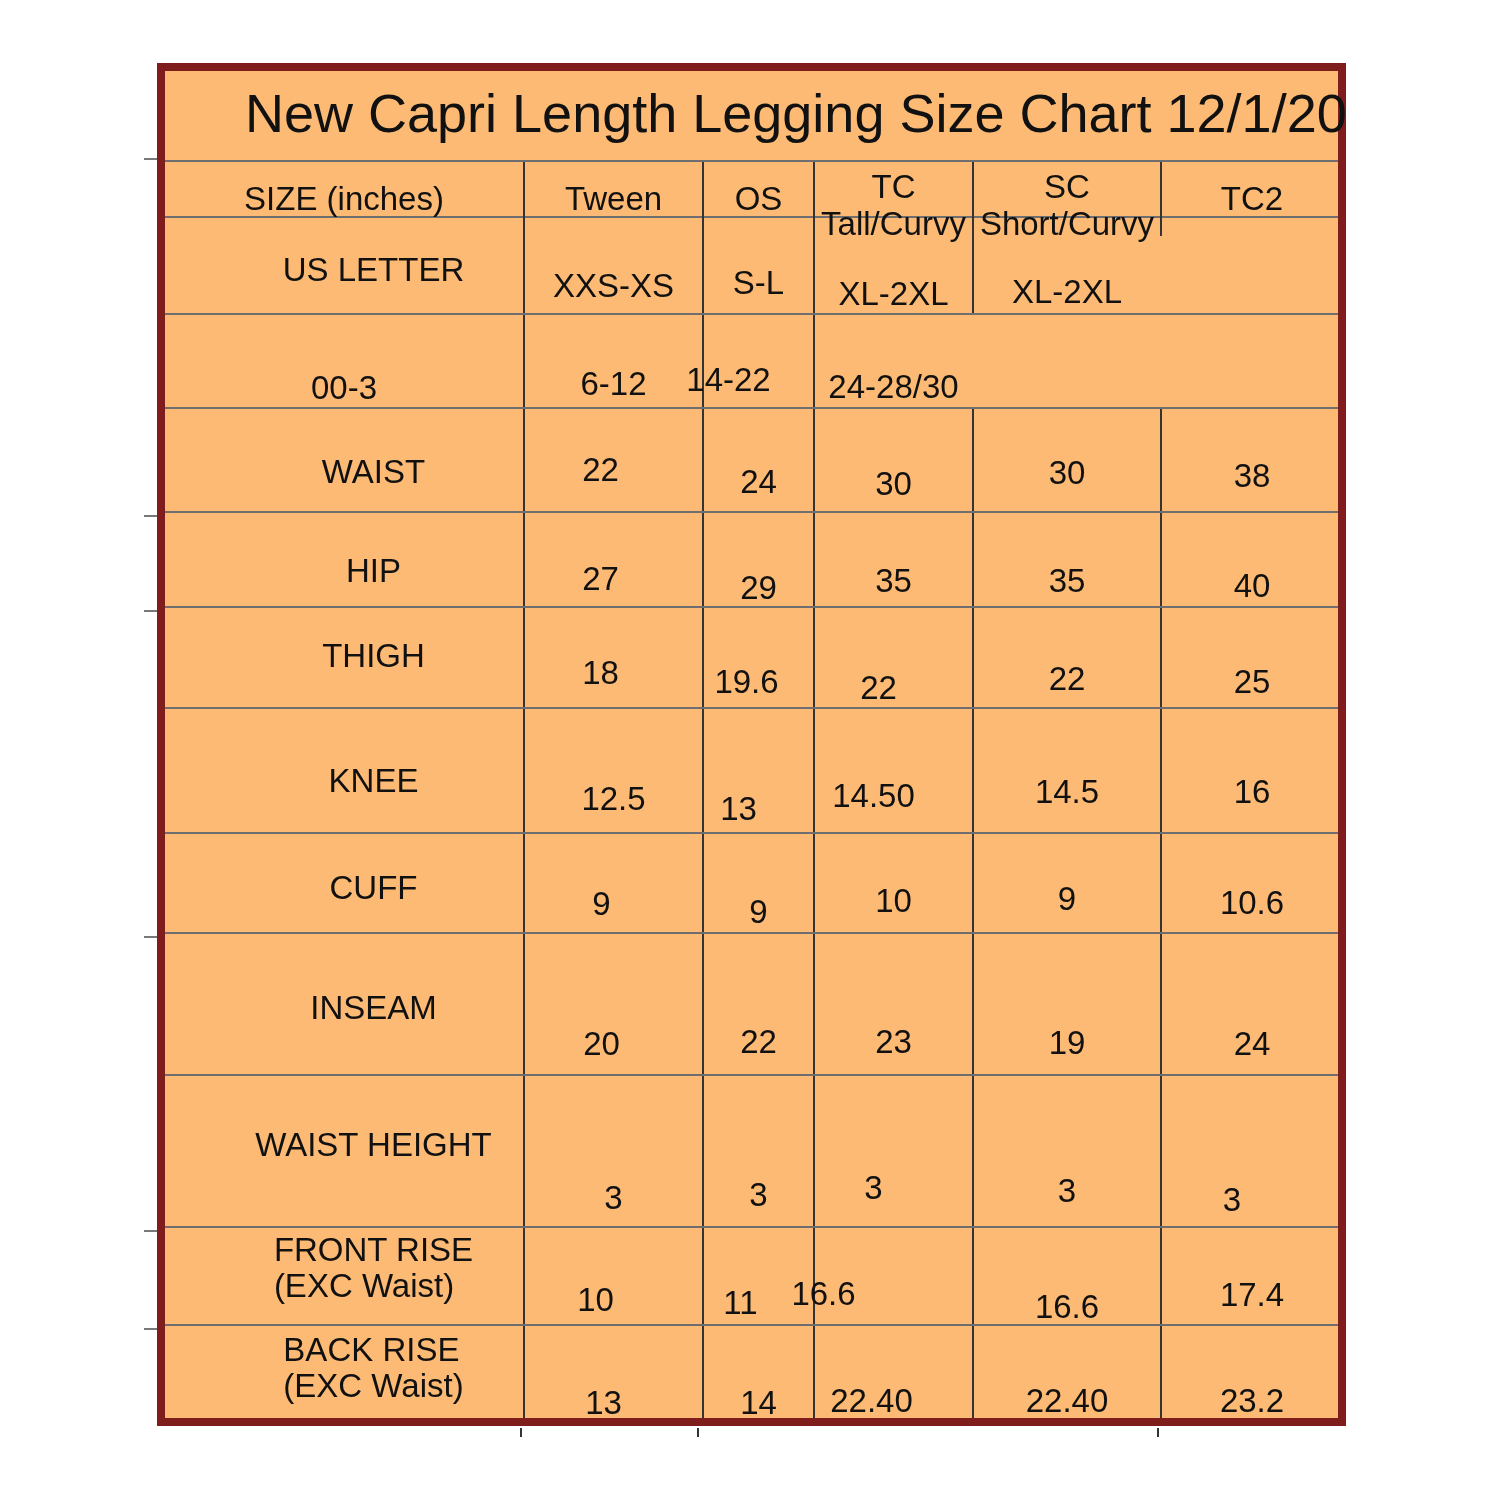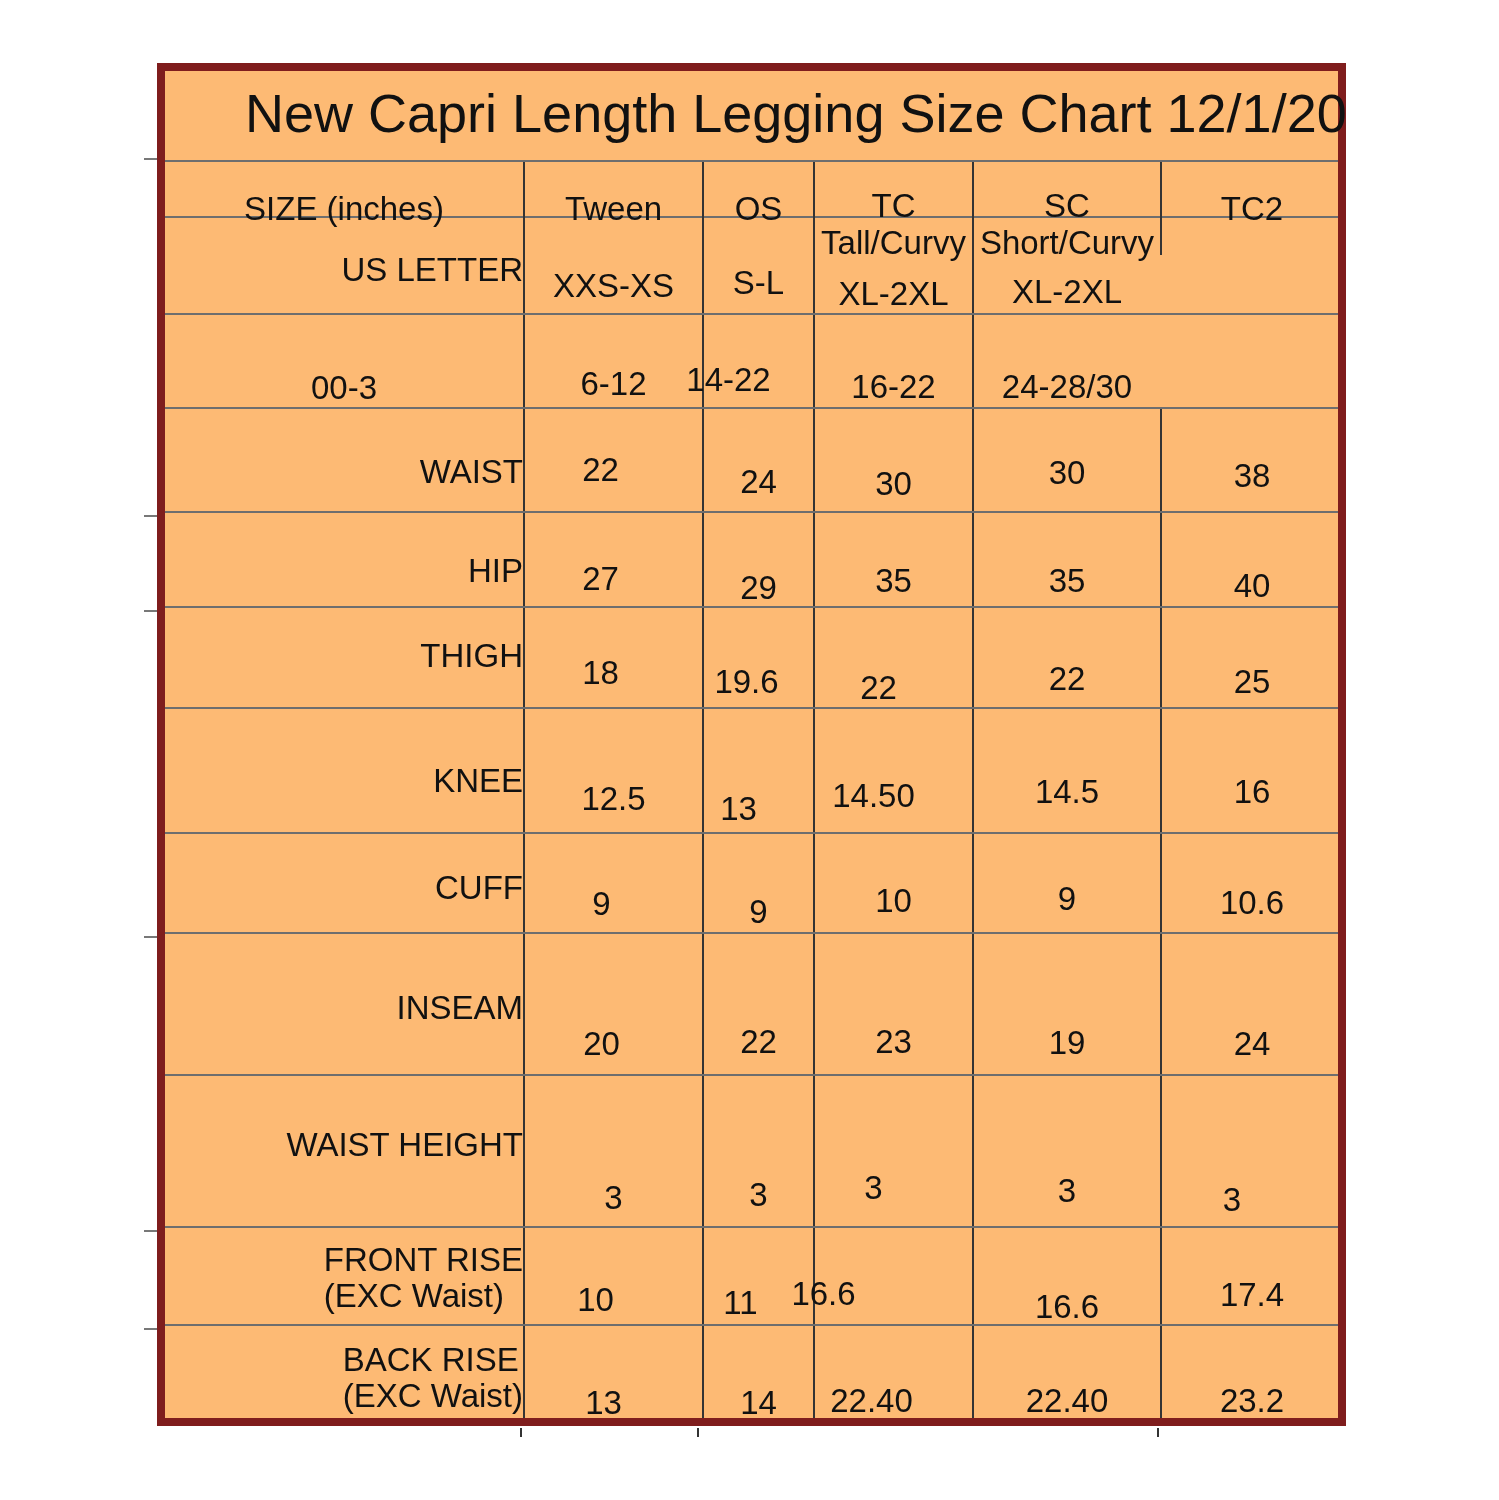--- a/index.html
+++ b/index.html
@@ -8,22 +8,22 @@
   .size-chart{position:absolute;left:157px;top:63px;width:1189px;border:8px solid #7f1d1d;
               box-sizing:border-box;background:#fdba74;}
   .row-title{height:91px;display:flex;align-items:center;border-bottom:2px solid #6e6e6e;box-sizing:border-box;}
   .title-text{font-size:54px;padding-left:80px;white-space:nowrap;letter-spacing:0;transform:translateY(-3px);}
   .row{display:grid;grid-template-columns:358px 179px 111px 159px 188px 182px;
        border-bottom:2px solid #6e6e6e;box-sizing:border-box;}
   .row.last{border-bottom:none;}
   .cell{position:relative;display:flex;align-items:center;justify-content:center;
         font-size:33px;box-sizing:border-box;overflow:visible;}
   .cell + .cell{border-left:2px solid #343434;}
-  .lab{justify-content:flex-end;padding-left:59px;}
-  .lines{display:flex;flex-direction:column;line-height:36px;margin-top:19px;}
+  .lab{justify-content:center;padding-left:59px;}
+  .lines{display:flex;flex-direction:column;line-height:36px;}
   .head .lines{line-height:37px;text-align:center;}
   .t{display:inline-block;white-space:nowrap;}
   .tick{position:absolute;width:13px;height:2px;background:#787878;}
   .stub{position:absolute;width:2px;height:9px;background:#333;}
 </style>
 </head>
 <body>
 
 <div class="canvas">
   <div class="size-chart">
@@ -79,23 +79,20 @@
 
     <div class="row" style="height:94px">
       <div class="cell">
           <span class="t" style="transform:translate(0px,27px)">00-3</span>
         </div>
       <div class="cell">
           <span class="t" style="transform:translate(0px,23px)">6-12</span>
         </div>
       <div class="cell">
           <span class="t" style="transform:translate(-30px,19px)">14-22</span>
-        </div>
-      <div class="cell">
-          <span class="t" style="transform:translate(0px,26px)">16-22</span>
         </div>
       <div class="cell">
           <span class="t" style="transform:translate(0px,26px)">24-28/30</span>
         </div>
     </div>
 
     <div class="row" style="height:104px">
       <div class="cell lab">
           <span class="t" style="transform:translateY(12px)">WAIST</span>
         </div>

